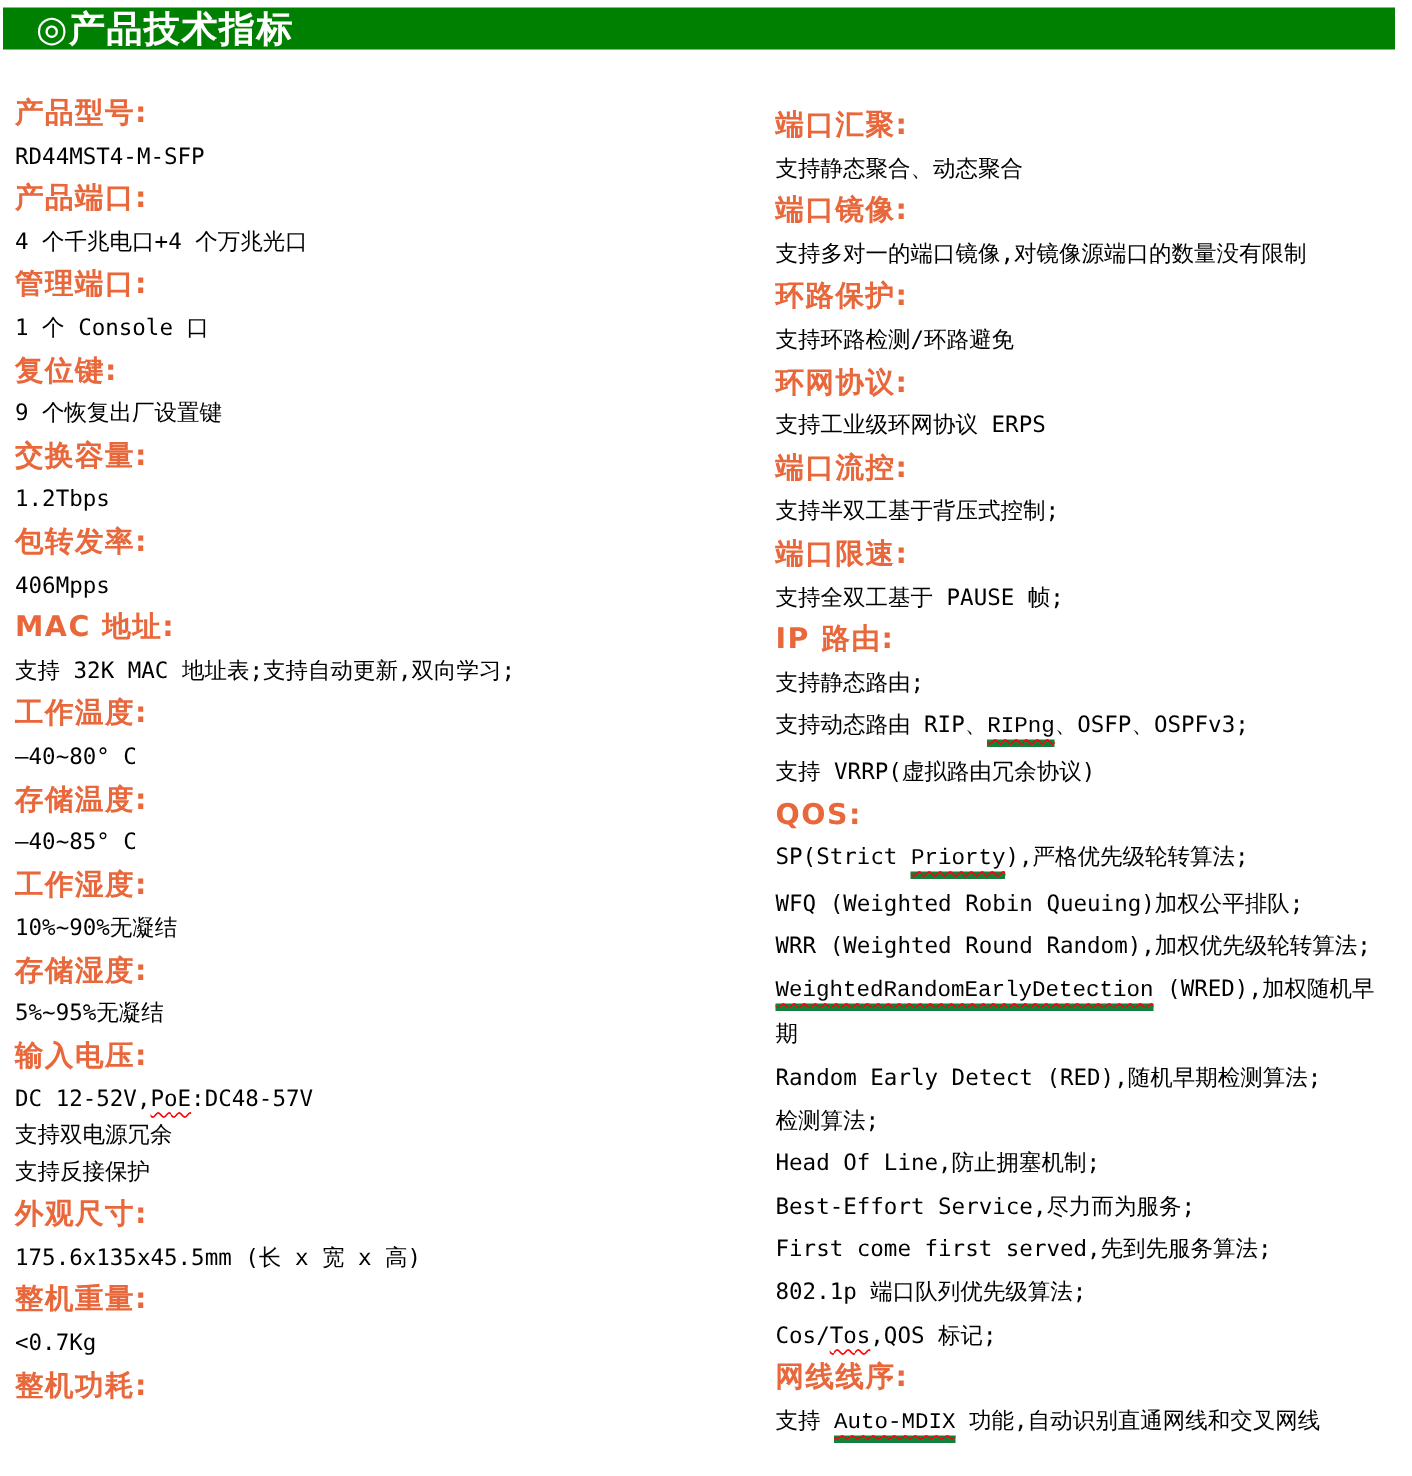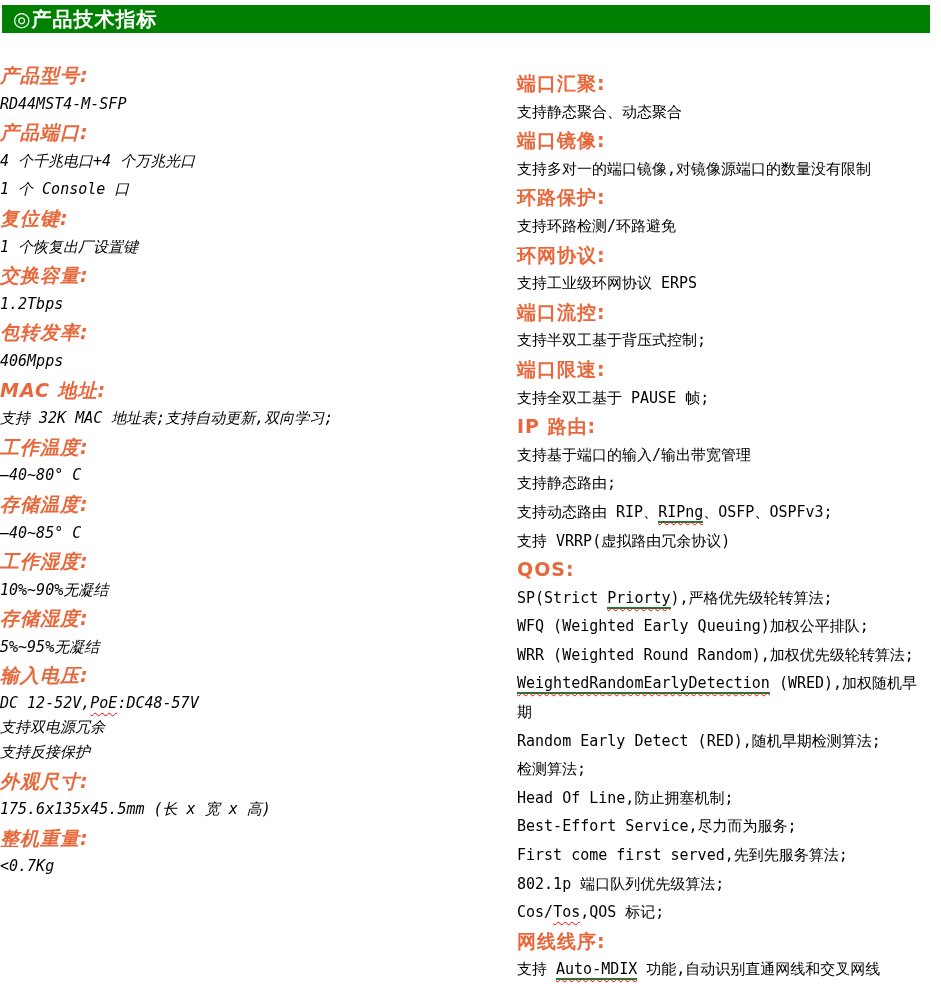--- a/index.html
+++ b/index.html
@@ -18,33 +18,33 @@
     font-family:"DejaVu Sans Mono","Liberation Mono",monospace;
     color:var(--body);
   }
   .title-bar{
     margin:5px 11px 0 2px;
     height:28px;
     background:var(--header-bg);
     color:var(--header-text);
     font-family:"DejaVu Sans","Liberation Sans",sans-serif;
     font-weight:bold;
-    font-size:20px;
+    font-size:24px;
     line-height:28px;
-    padding-left:11px;
+    padding-left:22px;
     letter-spacing:1px;
   }
   .columns{
     display:flex;
     margin-top:28px;
   }
   .col-left{
     width:517px;
+    padding-left:10px;
     flex:none;
-    font-style:italic;
   }
   .col-right{
     flex:1;
     padding-top:8px;
     padding-right:10px;
   }
   .spec-heading{
     margin:0;
     font-family:"DejaVu Sans","Liberation Sans",sans-serif;
     font-weight:bold;
@@ -63,39 +63,41 @@
   .spec-line.tight-a{line-height:26px;}
   .spec-line.tight-b{line-height:22px;}
   .w{
     text-decoration-line:underline;
     text-decoration-style:wavy;
     text-decoration-color:var(--spell);
     text-decoration-thickness:1px;
     text-underline-offset:4px;
   }
   .u{
-    border-bottom:2px solid #15803d;
+    border-bottom:5px solid #15803d;
+    font-family:Liberation Mono, monospace;
   }
 </style>
 </head>
 <body>
 
 <div class="title-bar">
   <span>◎产品技术指标</span>
 </div>
 
 <div class="columns">
   <div class="col-left" id="col-left">
       <h3 class="spec-heading">产品型号:</h3>
       <p class="spec-line"><span>RD44MST4-M-SFP</span></p>
       <h3 class="spec-heading">产品端口:</h3>
       <p class="spec-line"><span>4 个千兆电口+4 个万兆光口</span></p>
+      <h3 class="spec-heading">管理端口:</h3>
       <p class="spec-line"><span>1 个 Console 口</span></p>
       <h3 class="spec-heading">复位键:</h3>
-      <p class="spec-line"><span>1 个恢复出厂设置键</span></p>
+      <p class="spec-line"><span>9 个恢复出厂设置键</span></p>
       <h3 class="spec-heading">交换容量:</h3>
       <p class="spec-line"><span>1.2Tbps</span></p>
       <h3 class="spec-heading">包转发率:</h3>
       <p class="spec-line"><span>406Mpps</span></p>
       <h3 class="spec-heading">MAC 地址:</h3>
       <p class="spec-line"><span>支持 32K MAC 地址表;支持自动更新,双向学习;</span></p>
       <h3 class="spec-heading">工作温度:</h3>
       <p class="spec-line"><span>—40~80° C</span></p>
       <h3 class="spec-heading">存储温度:</h3>
       <p class="spec-line"><span>—40~85° C</span></p>
@@ -104,42 +106,42 @@
       <h3 class="spec-heading">存储湿度:</h3>
       <p class="spec-line"><span>5%~95%无凝结</span></p>
       <h3 class="spec-heading">输入电压:</h3>
       <p class="spec-line tight-a"><span>DC 12-52V,</span><span class="w">PoE</span><span>:DC48-57V</span></p>
       <p class="spec-line tight-b"><span>支持双电源冗余</span></p>
       <p class="spec-line"><span>支持反接保护</span></p>
       <h3 class="spec-heading">外观尺寸:</h3>
       <p class="spec-line"><span>175.6x135x45.5mm (长 x 宽 x 高)</span></p>
       <h3 class="spec-heading">整机重量:</h3>
       <p class="spec-line"><span>&lt;0.7Kg</span></p>
+      <h3 class="spec-heading">整机功耗:</h3>
     </div>
   <div class="col-right" id="col-right">
       <h3 class="spec-heading">端口汇聚:</h3>
       <p class="spec-line"><span>支持静态聚合、动态聚合</span></p>
       <h3 class="spec-heading">端口镜像:</h3>
       <p class="spec-line"><span>支持多对一的端口镜像,对镜像源端口的数量没有限制</span></p>
       <h3 class="spec-heading">环路保护:</h3>
       <p class="spec-line"><span>支持环路检测/环路避免</span></p>
       <h3 class="spec-heading">环网协议:</h3>
       <p class="spec-line"><span>支持工业级环网协议 ERPS</span></p>
       <h3 class="spec-heading">端口流控:</h3>
       <p class="spec-line"><span>支持半双工基于背压式控制;</span></p>
       <h3 class="spec-heading">端口限速:</h3>
       <p class="spec-line"><span>支持全双工基于 PAUSE 帧;</span></p>
       <h3 class="spec-heading">IP 路由:</h3>
-      <p class="spec-line"><span>支持基于端口的输入/输出带宽管理</span></p>
       <p class="spec-line"><span>支持静态路由;</span></p>
       <p class="spec-line"><span>支持动态路由 RIP、</span><span class="w u">RIPng</span><span>、OSFP、OSPFv3;</span></p>
       <p class="spec-line"><span>支持 VRRP(虚拟路由冗余协议)</span></p>
       <h3 class="spec-heading">QOS:</h3>
       <p class="spec-line"><span>SP(Strict </span><span class="w u">Priorty</span><span>),严格优先级轮转算法;</span></p>
-      <p class="spec-line"><span>WFQ (Weighted Early Queuing)加权公平排队;</span></p>
+      <p class="spec-line"><span>WFQ (Weighted Robin Queuing)加权公平排队;</span></p>
       <p class="spec-line"><span>WRR (Weighted Round Random),加权优先级轮转算法;</span></p>
       <p class="spec-line"><span class="w u">WeightedRandomEarlyDetection</span><span> (WRED),加权随机早期</span></p>
       <p class="spec-line"><span>Random Early Detect (RED),随机早期检测算法;</span></p>
       <p class="spec-line"><span>检测算法;</span></p>
       <p class="spec-line"><span>Head Of Line,防止拥塞机制;</span></p>
       <p class="spec-line"><span>Best-Effort Service,尽力而为服务;</span></p>
       <p class="spec-line"><span>First come first served,先到先服务算法;</span></p>
       <p class="spec-line"><span>802.1p 端口队列优先级算法;</span></p>
       <p class="spec-line"><span>Cos/</span><span class="w">Tos</span><span>,QOS 标记;</span></p>
       <h3 class="spec-heading">网线线序:</h3>

